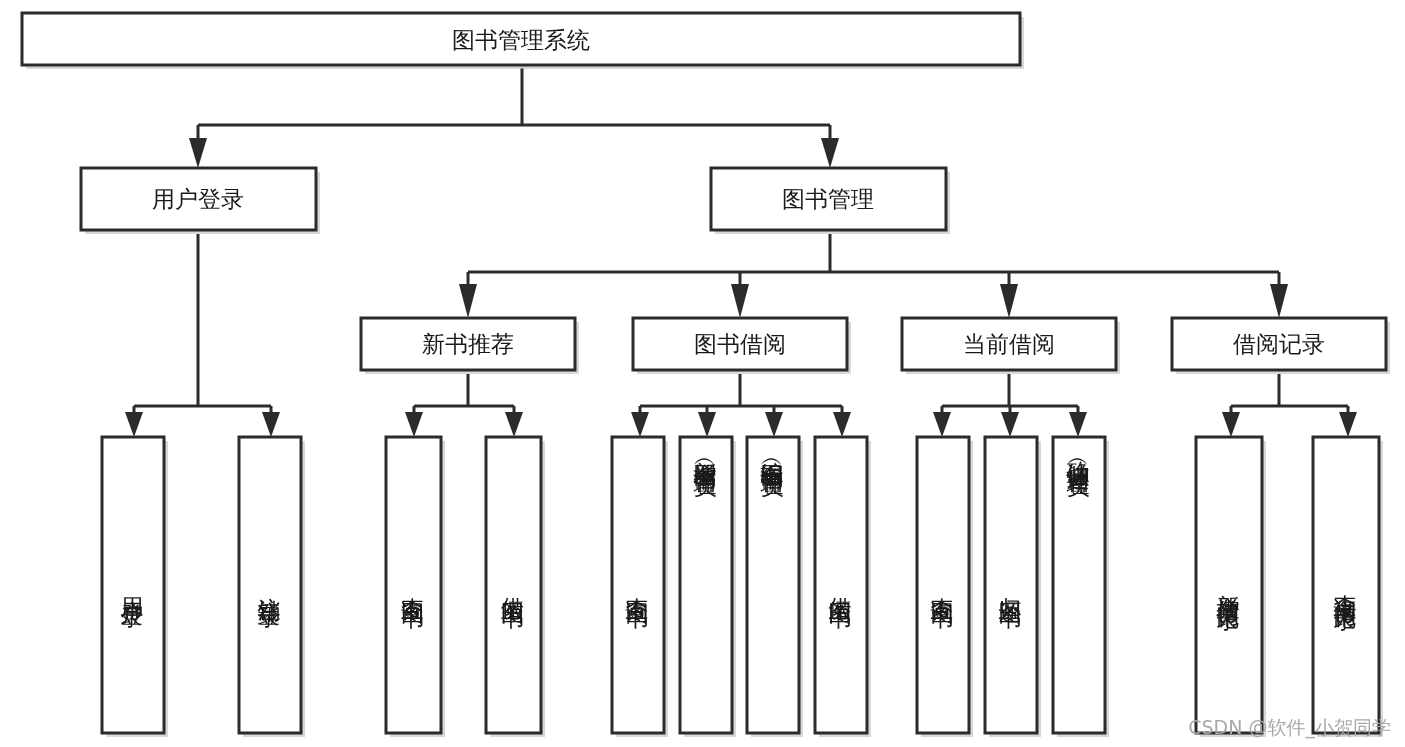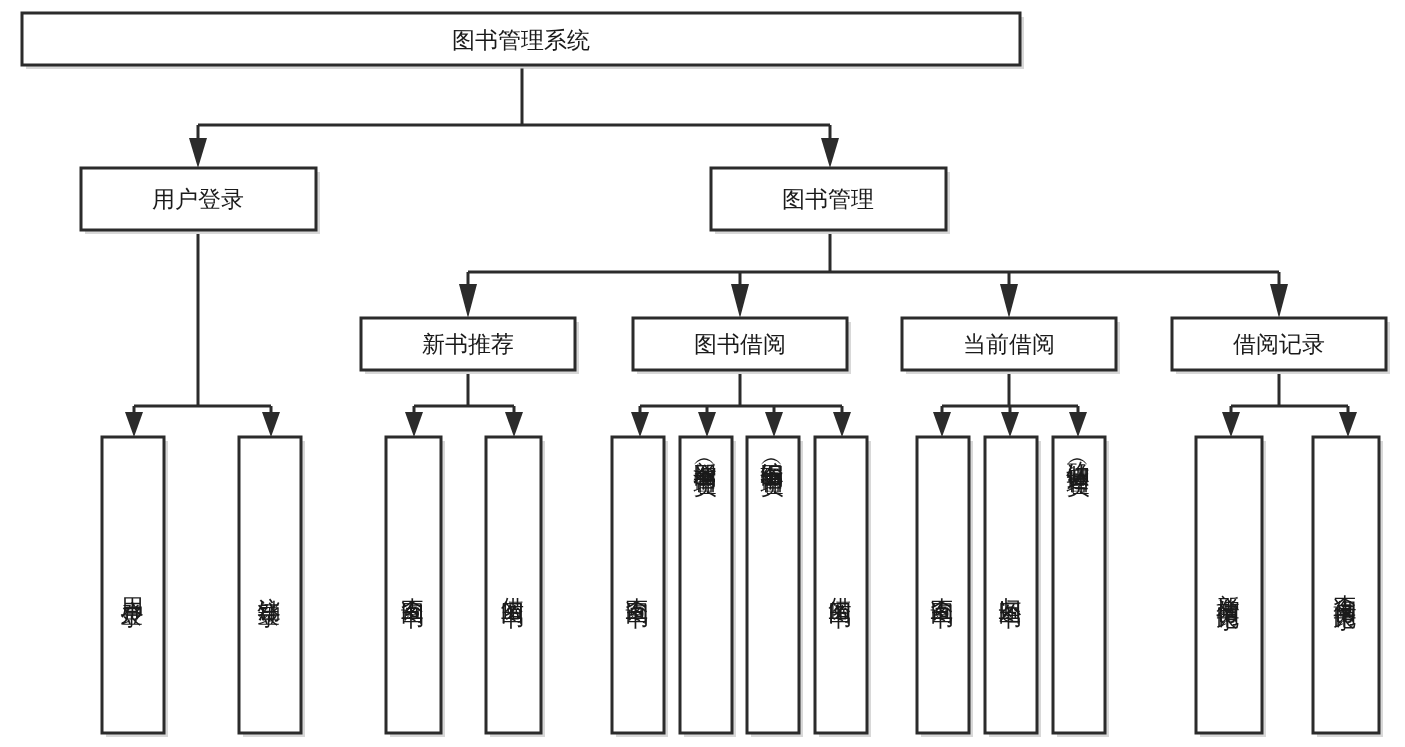--- a/index.html
+++ b/index.html
@@ -319,13 +319,14 @@
       <rect class="node-rect" x="1313" y="437" width="66" height="296"></rect>
       <foreignObject x="1313" y="437" width="66" height="296">
         <div xmlns="http://www.w3.org/1999/xhtml" style="width:66px;height:296px;display:flex;align-items:center;justify-content:center;">
           <div class="node-label-v" style="writing-mode:vertical-rl;text-orientation:upright;font-size:23px;letter-spacing:3px;color:#1a1a1a;font-family:&quot;DejaVu Sans&quot;,&quot;Liberation Sans&quot;,sans-serif;">查询借阅记录</div>
         </div>
       </foreignObject>
     </g>
 
   </svg>
 
+  <div class="watermark">CSDN @软件_小贺同学</div>
 </div>
 
 </body></html>

